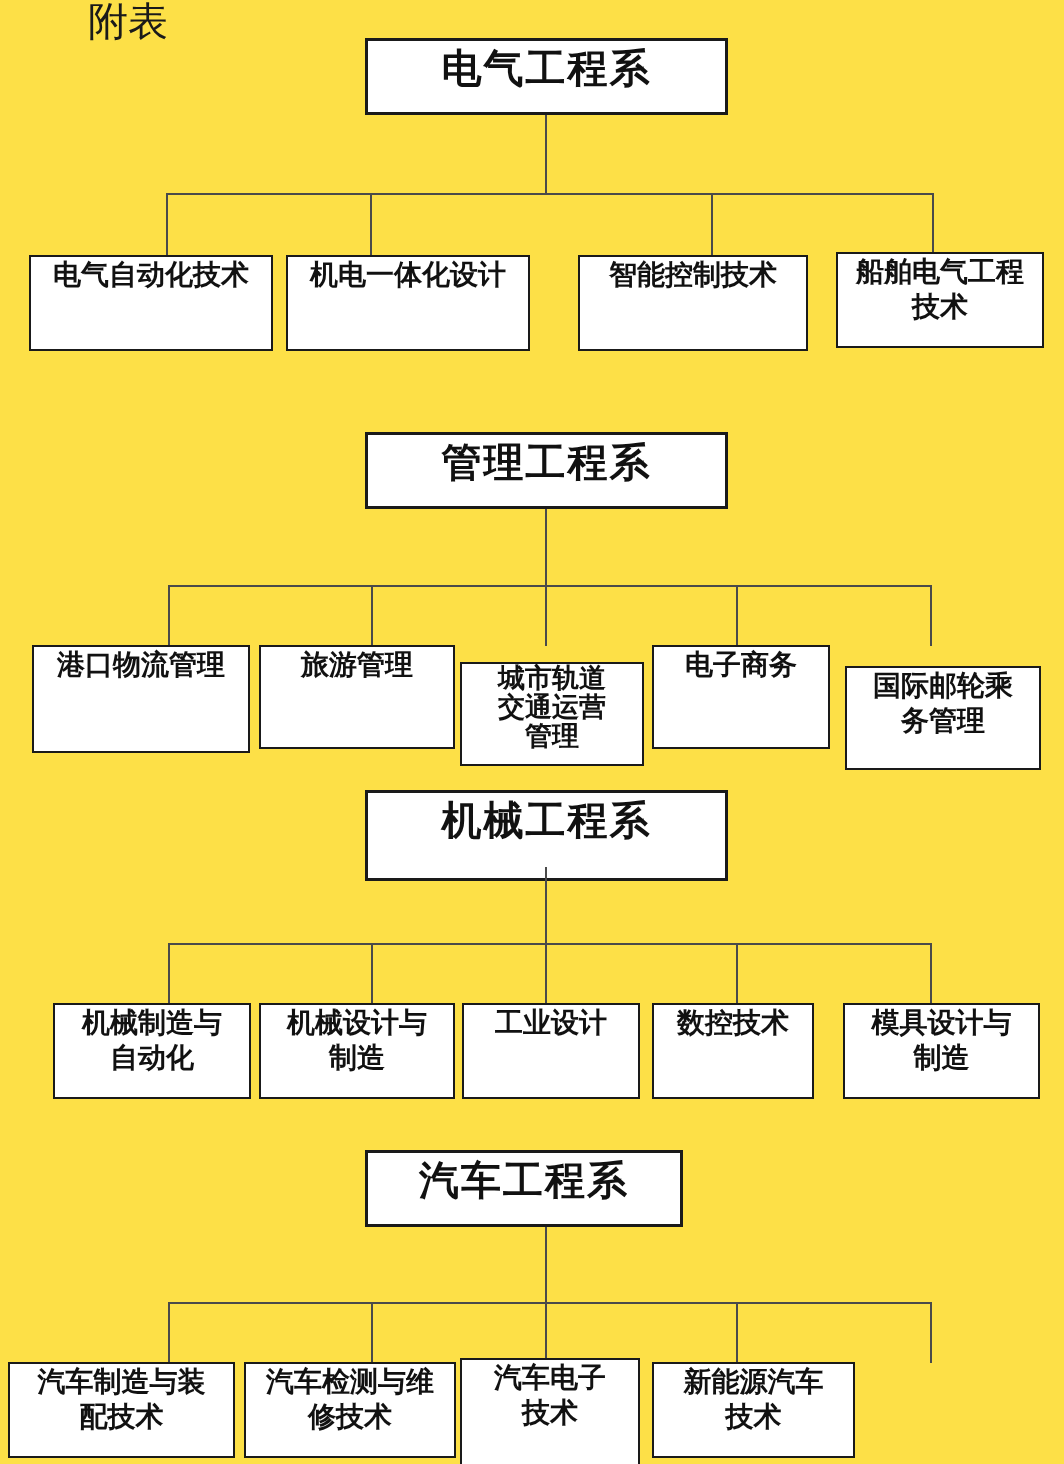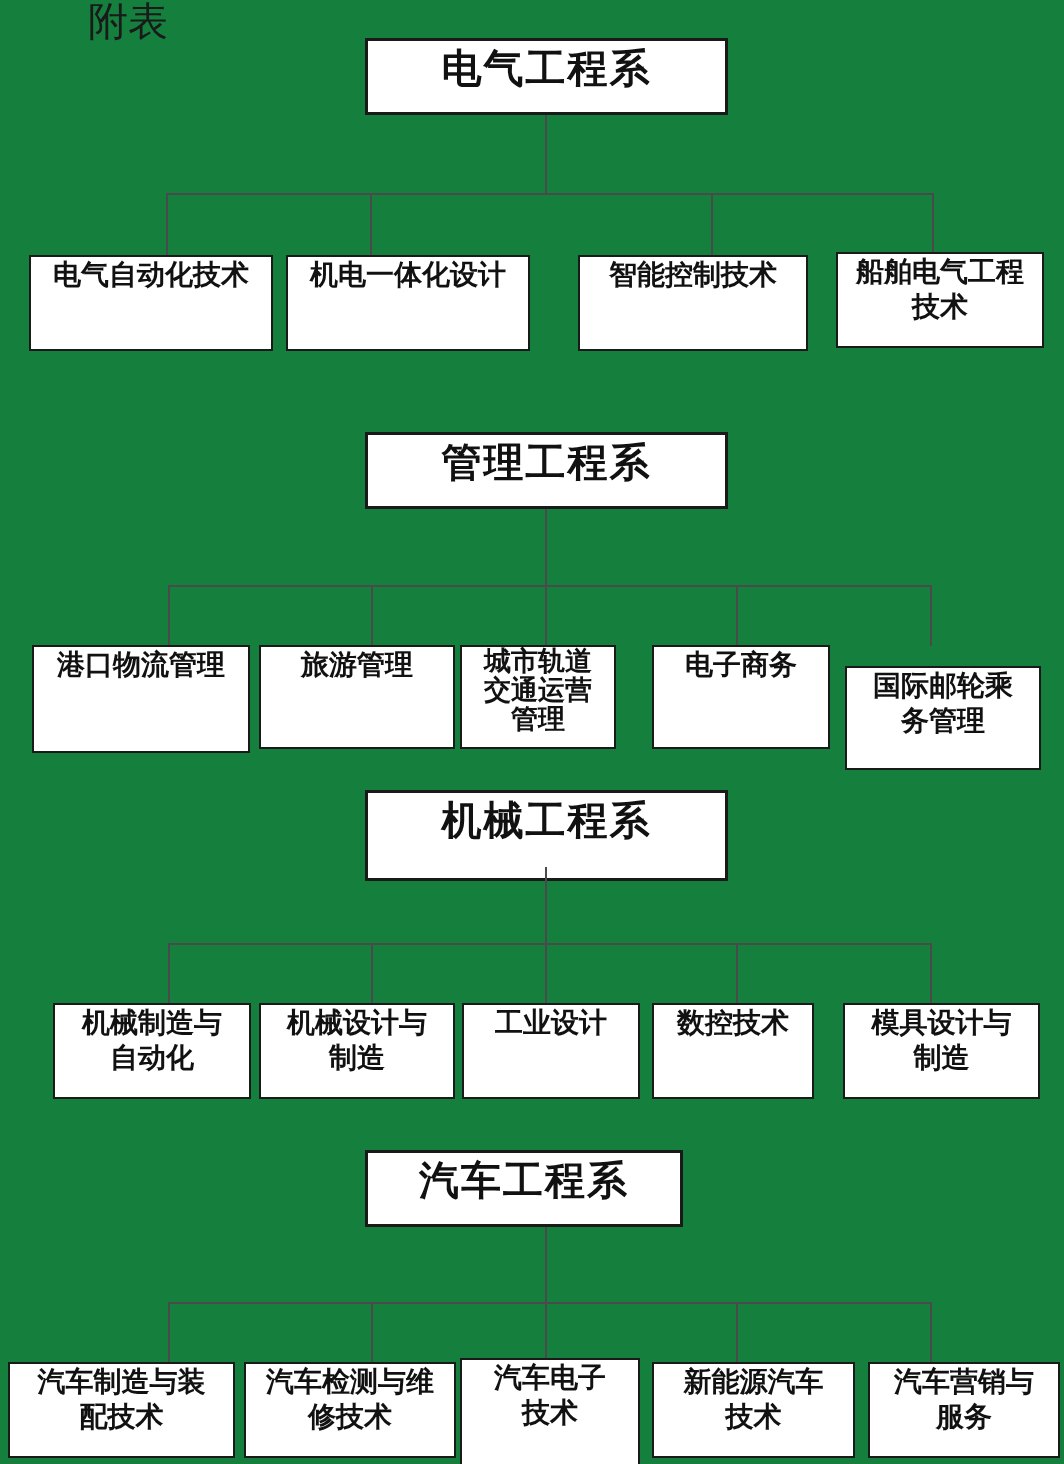--- a/index.html
+++ b/index.html
@@ -1,19 +1,19 @@
 <!DOCTYPE html>
 <html><head>
 <meta charset="utf-8">
 <style>
   html,body{margin:0;padding:0;background:#ffffff;}
   .canvas{
     position:relative;
     width:1064px;height:1464px;
-    background:#15803d;
+    background:#fde047;
     font-family:"Liberation Sans","DejaVu Sans",sans-serif;
     color:#111111;
     overflow:hidden;
   }
   .page-label{
     position:absolute;left:88px;top:-6px;
     font-size:40px;font-weight:400;color:#1a1a1a;
   }
   .box{
     position:absolute;box-sizing:border-box;background:#ffffff;
@@ -74,21 +74,21 @@
   <div class="v" style="left:545px;top:585px;height:61px"></div>
   <div class="v" style="left:736px;top:585px;height:61px"></div>
   <div class="v" style="left:930px;top:585px;height:61px"></div>
 
   <div class="box child" style="left:32px;top:645px;width:218px;height:108px">
     <span class="label">港口物流管理</span>
   </div>
   <div class="box child" style="left:259px;top:645px;width:196px;height:104px">
     <span class="label">旅游管理</span>
   </div>
-  <div class="box child tight" style="left:460px;top:645px;width:156px;height:104px">
+  <div class="box child tight" style="left:460px;top:662px;width:184px;height:104px">
     <span class="label">城市轨道
 交通运营
 管理</span>
   </div>
   <div class="box child" style="left:652px;top:645px;width:178px;height:104px">
     <span class="label">电子商务</span>
   </div>
   <div class="box child" style="left:845px;top:666px;width:196px;height:104px">
     <span class="label">国际邮轮乘
 务管理</span>
@@ -144,18 +144,14 @@
 修技术</span>
   </div>
   <div class="box child" style="left:460px;top:1358px;width:180px;height:112px">
     <span class="label">汽车电子
 技术</span>
   </div>
   <div class="box child" style="left:652px;top:1362px;width:203px;height:96px">
     <span class="label">新能源汽车
 技术</span>
   </div>
-  <div class="box child" style="left:868px;top:1362px;width:192px;height:96px">
-    <span class="label">汽车营销与
-服务</span>
-  </div>
 
 </div>
 
 </body></html>

